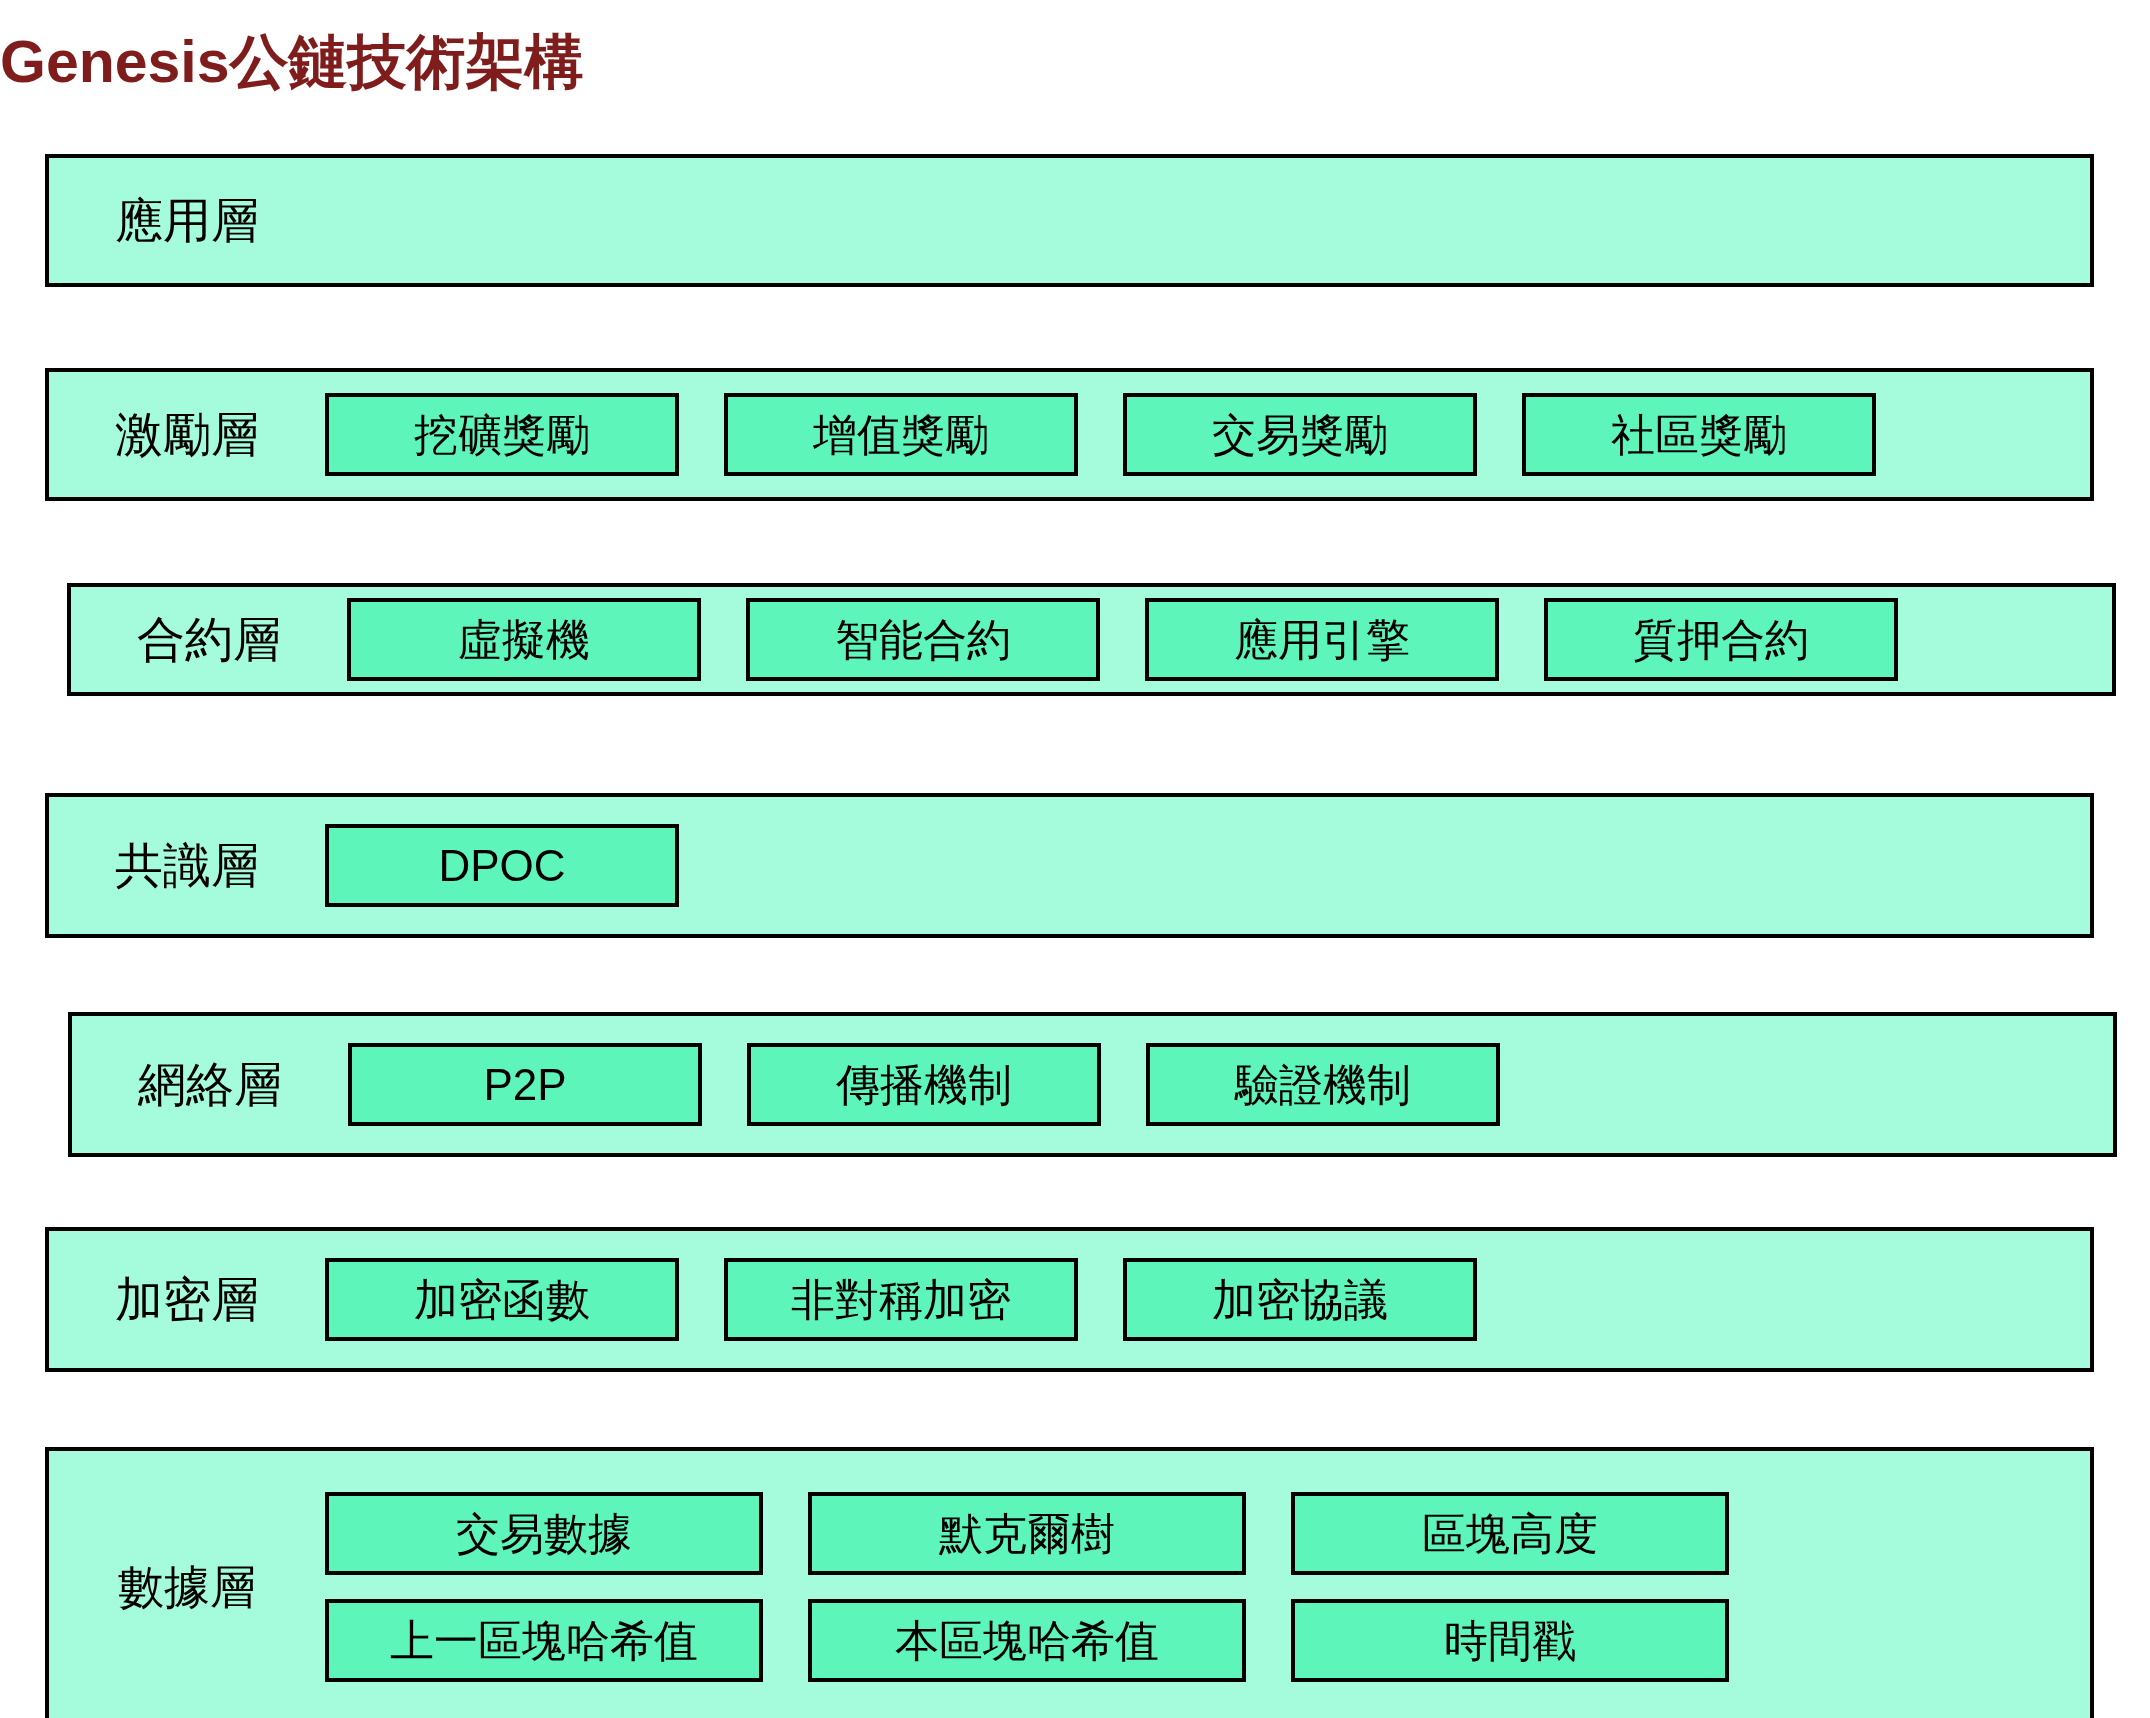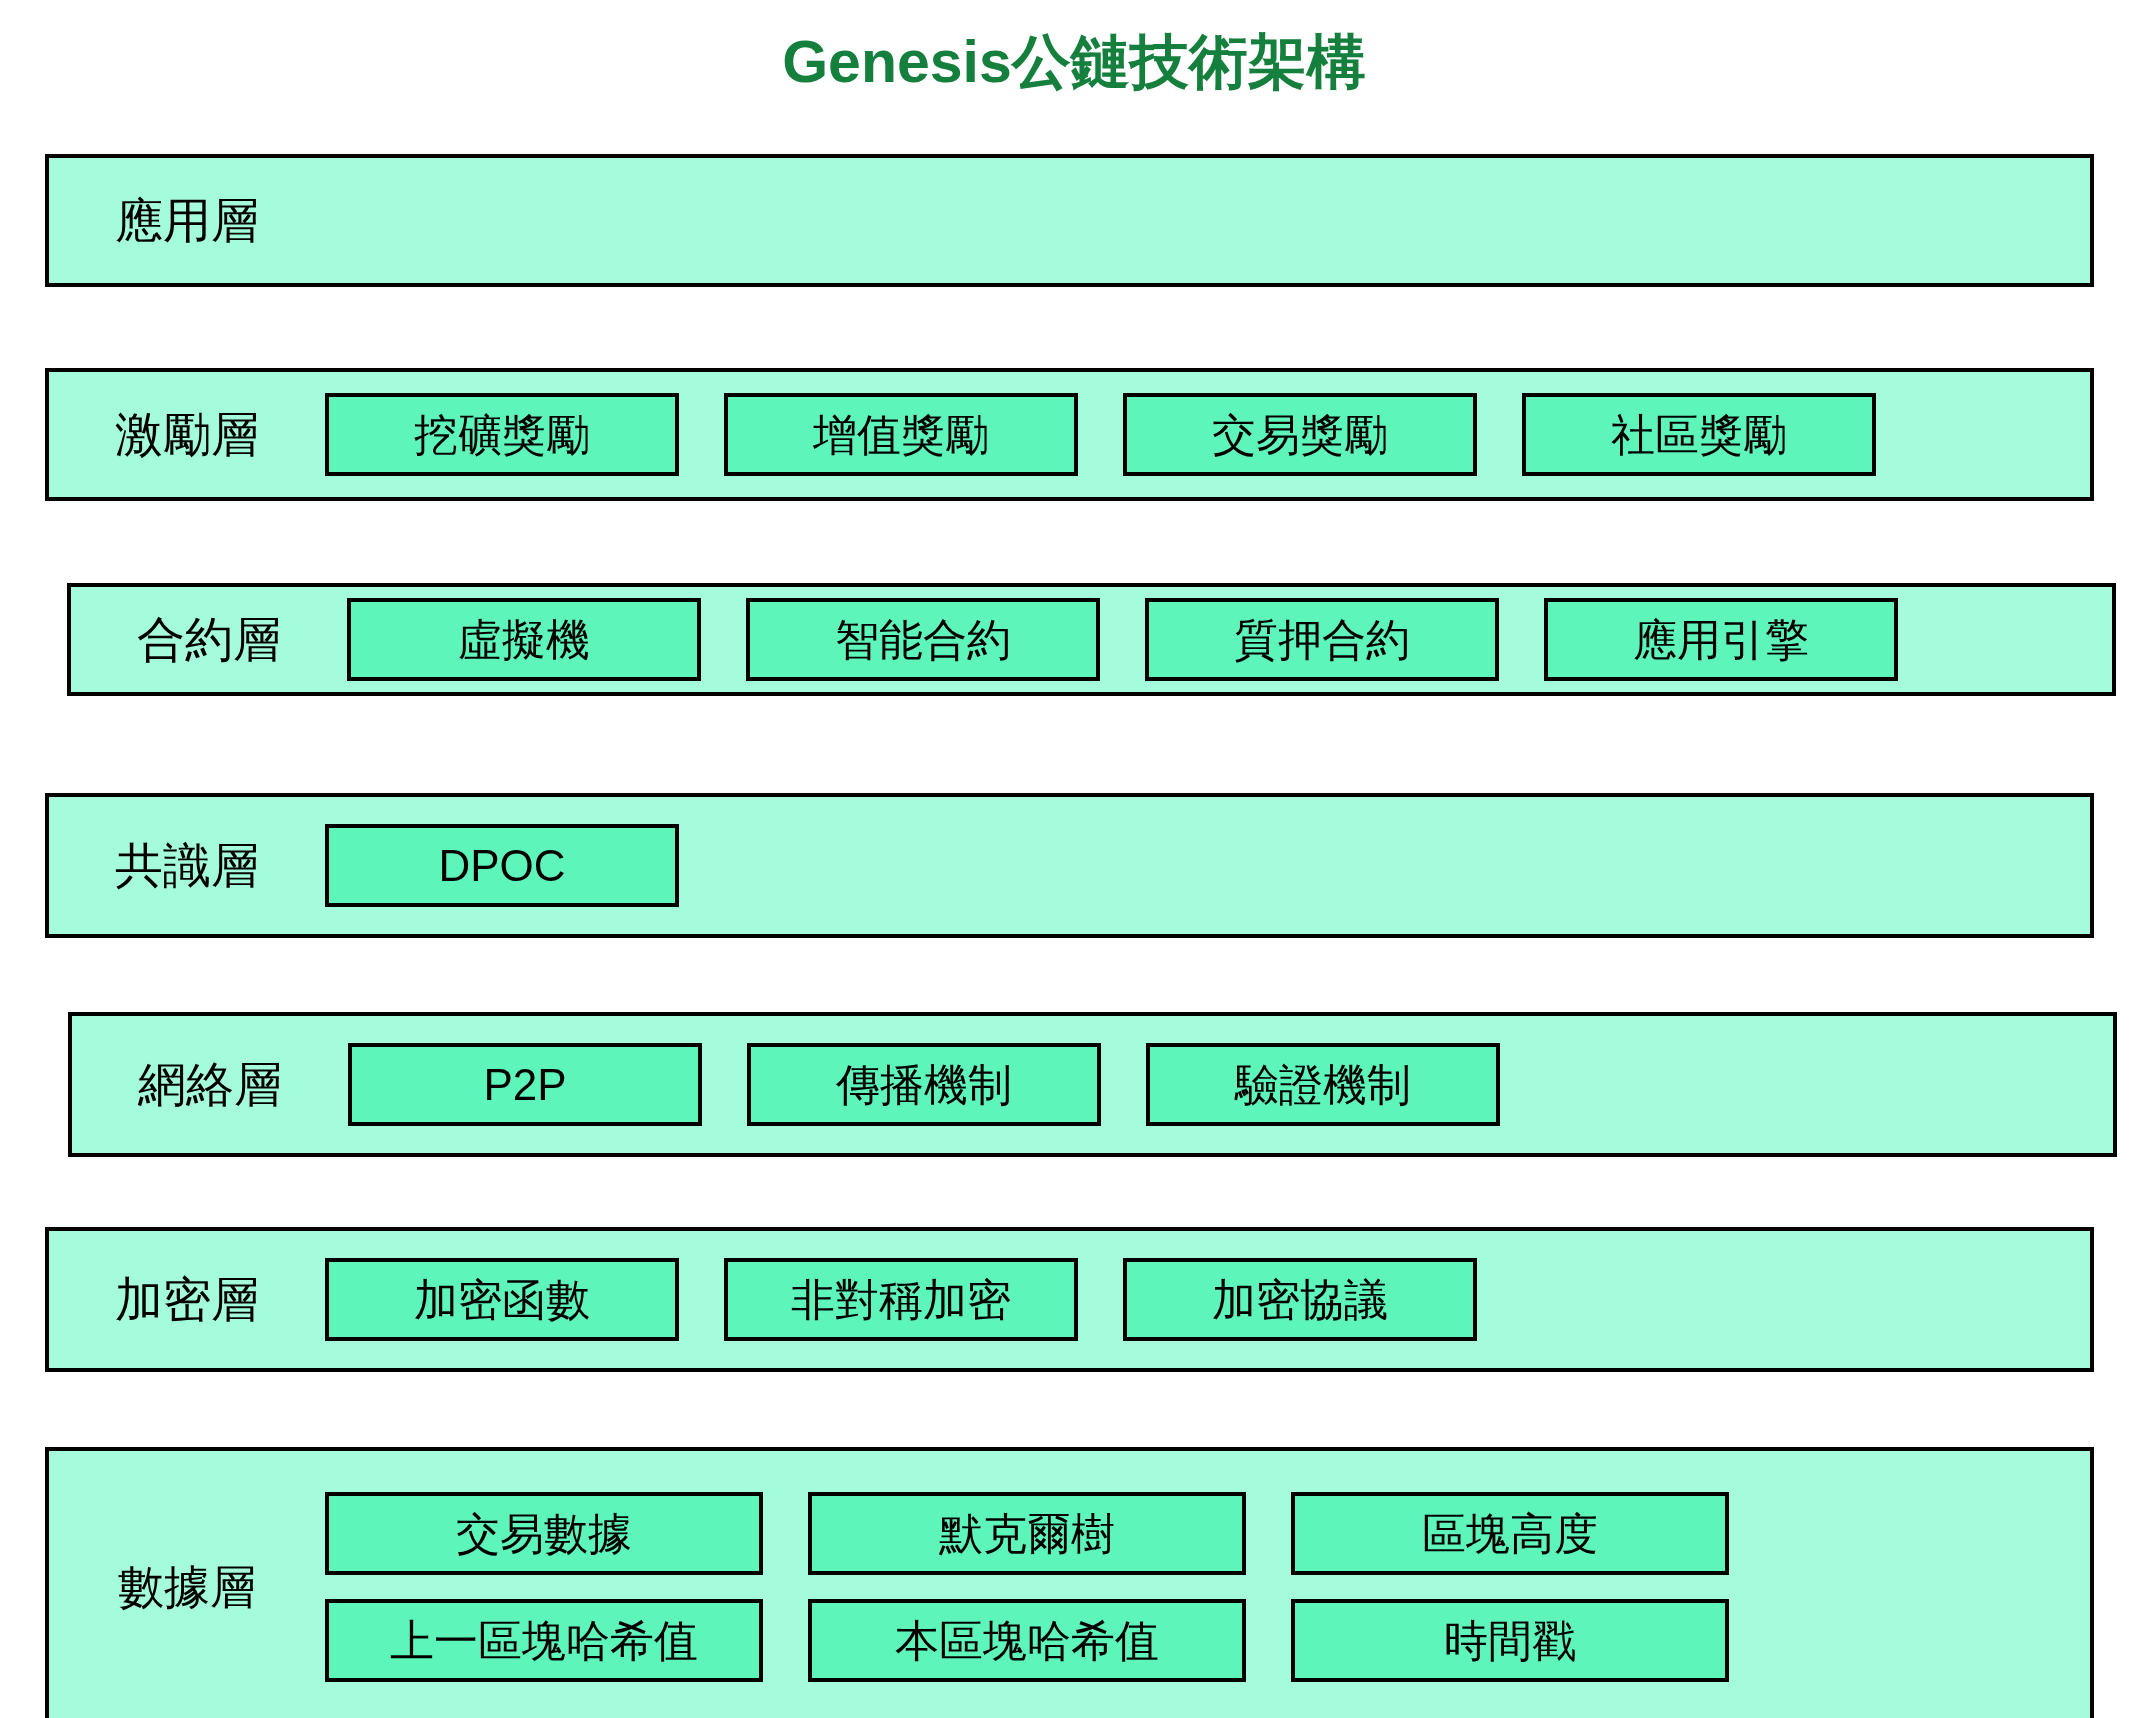--- a/index.html
+++ b/index.html
@@ -20,24 +20,24 @@
     height: 1718px;
     background: #ffffff;
     box-sizing: border-box;
   }
 
   #title {
     position: absolute;
     left: 0;
     top: 29px;
     width: 2148px;
-    text-align: center;
+    text-align: left;
     font-size: 59px;
     font-weight: bold;
-    color: #15803d;
+    color: #7f1d1d;
     letter-spacing: 0px;
     line-height: 67px;
     white-space: nowrap;
   }
 
   .layer-band {
     position: absolute;
     left: 45px;
     width: 2049px;
     background: #a5fcdc;
@@ -127,22 +127,22 @@
       <div class="node-box">交易獎勵</div>
       <div class="node-box">社區獎勵</div>
     </div>
   </div>
 
   <div class="layer-band" id="band-2">
     <div class="layer-label">合約層</div>
     <div class="boxes-row">
       <div class="node-box">虛擬機</div>
       <div class="node-box">智能合約</div>
+      <div class="node-box">應用引擎</div>
       <div class="node-box">質押合約</div>
-      <div class="node-box">應用引擎</div>
     </div>
   </div>
 
   <div class="layer-band" id="band-3">
     <div class="layer-label">共識層</div>
     <div class="boxes-row">
       <div class="node-box">DPOC</div>
     </div>
   </div>
 

